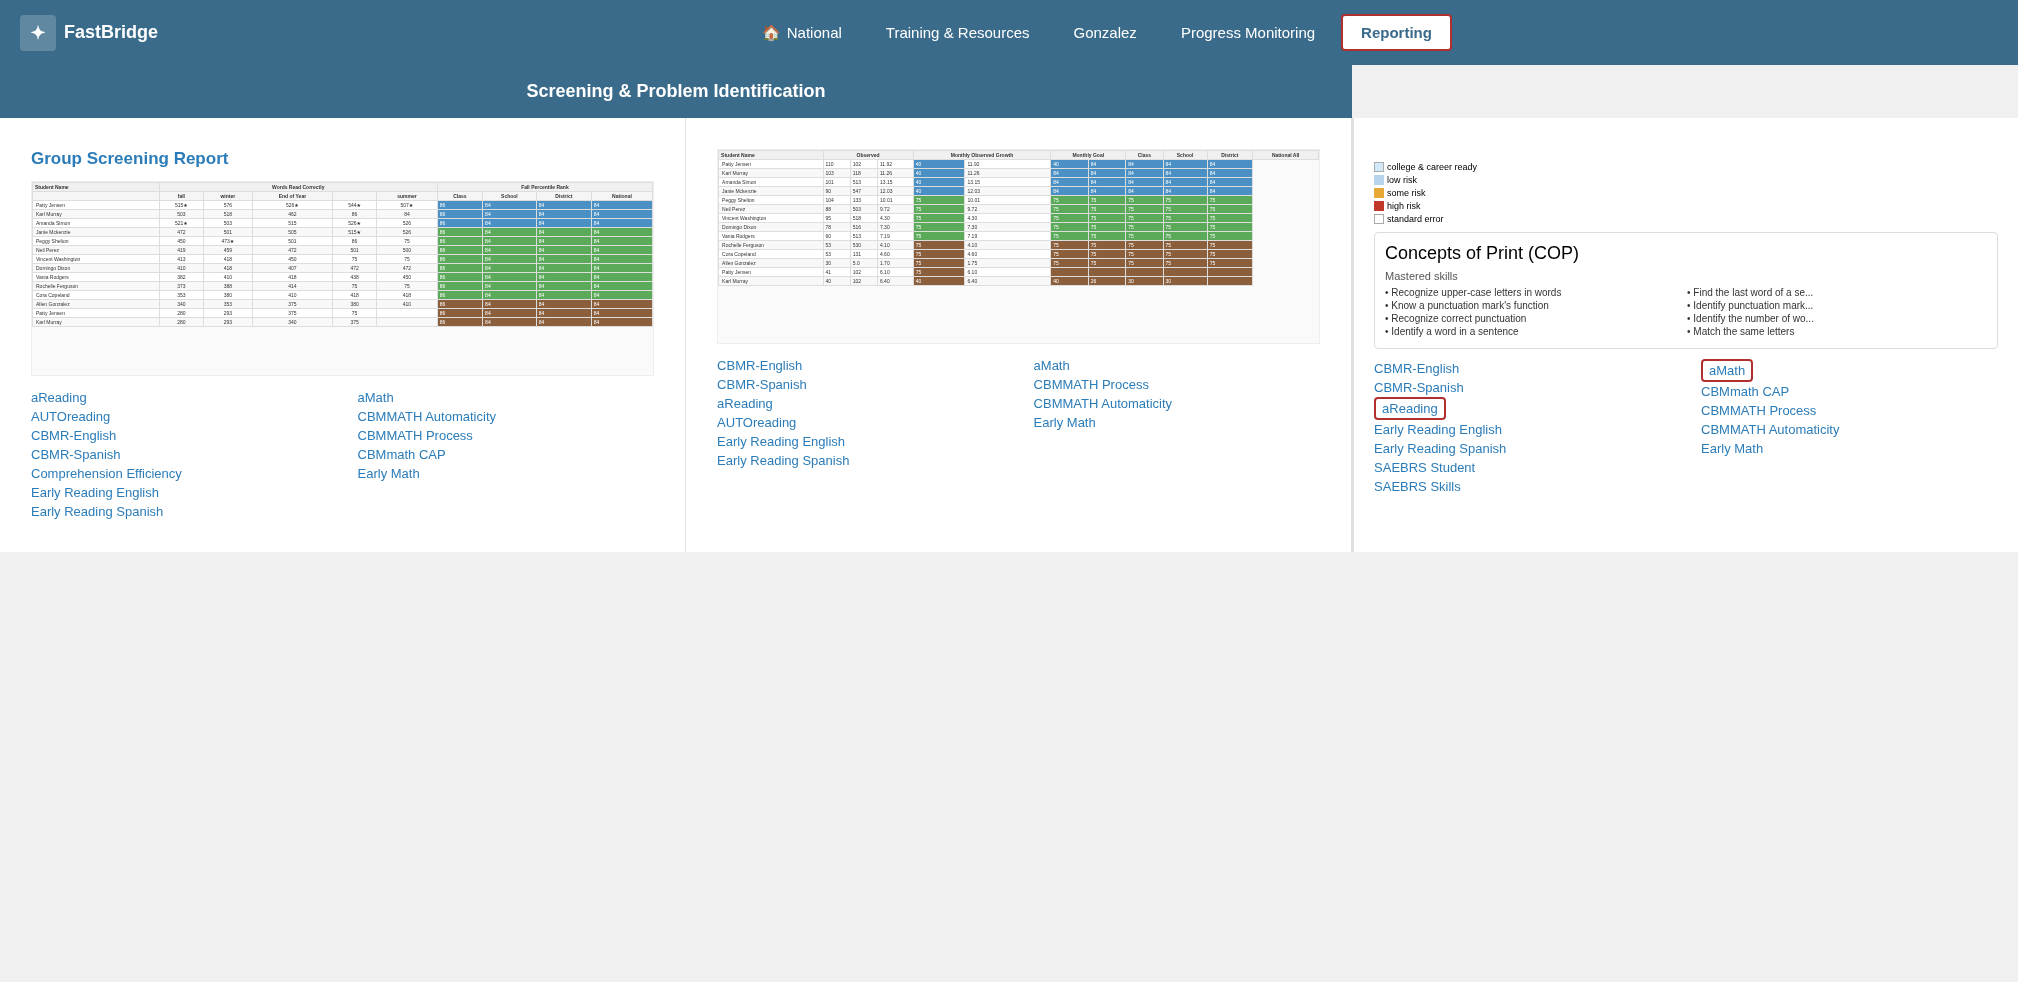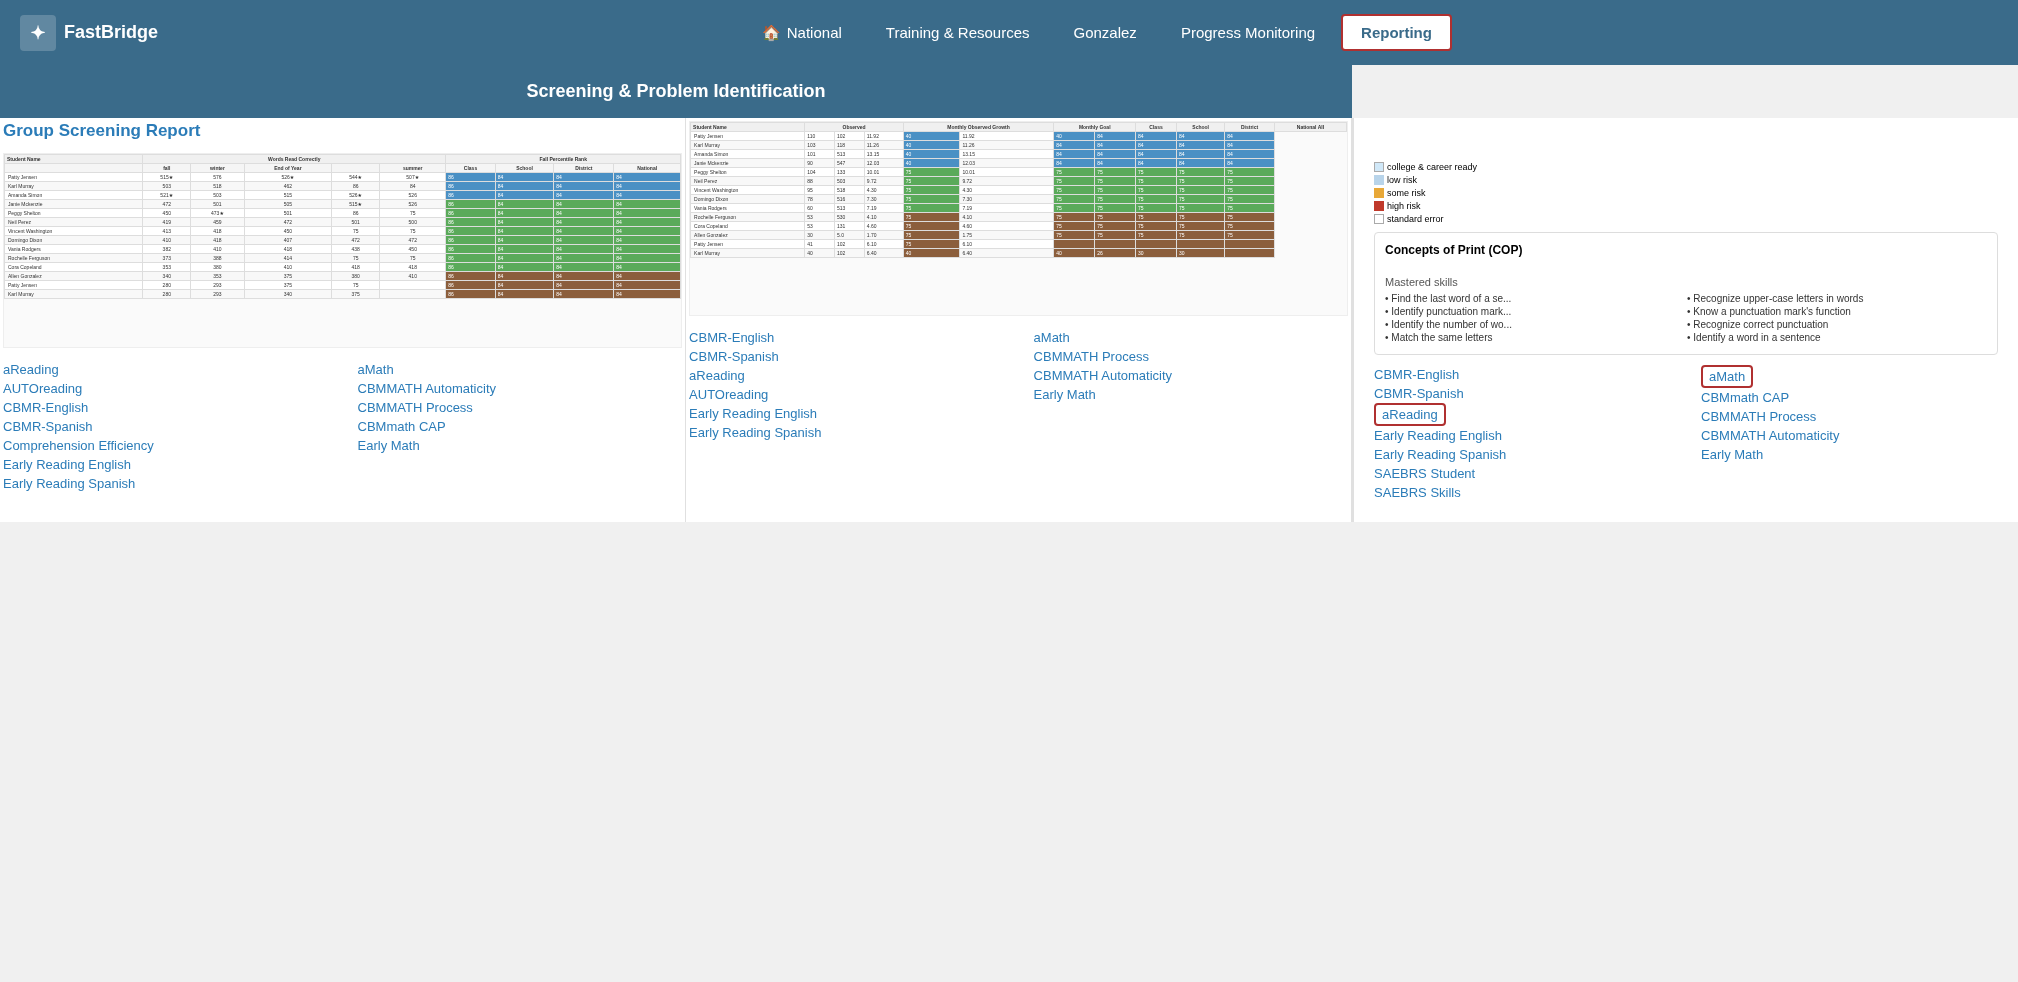--- a/index.html
+++ b/index.html
@@ -83,21 +83,21 @@
     .cards-row {
       display: flex;
       background: #f5f5f5;
       gap: 0;
     }
 
     
     .report-card {
       background: white;
       flex: 1;
-      padding: 3px;
+      padding: 31px;
       border-right: 1px solid #e0e0e0;
     }
     .report-card:last-child { border-right: none; }
     .report-card-right {
       background: white;
       flex: 0 0 33%;
       padding: 20px;
       border-left: 2px solid #e0e0e0;
     }
 
@@ -143,23 +143,23 @@
     .legend-item { display: flex; align-items: center; gap: 3px; }
     .legend-box { width: 10px; height: 10px; }
 
     .cop-section {
       border: 1px solid #ddd;
       border-radius: 4px;
       padding: 10px;
       margin-bottom: 10px;
     }
     .cop-title {
-      font-weight: bold;
-      font-size: 12px;
-      margin-bottom: 19px;
+      font-weight: normal;
+      font-size: 18px;
+      margin-bottom: 6px;
     }
     .cop-subtitle { font-size: 11px; color: #555; margin-bottom: 4px; }
     .cop-skills {
       display: grid;
       grid-template-columns: 1fr 1fr;
       gap: 2px;
       font-size: 10px;
       color: #333;
     }
     .cop-skill { padding: 1px 0; }
@@ -688,30 +688,30 @@
       </div>
     </div>
 
     <div class="cop-section">
       <div class="cop-title">Concepts of Print (COP)</div>
       <div class="cop-subtitle">
         <span>Mastered skills</span>
       </div>
       <div class="cop-skills">
         <div>
+          <div class="cop-skill">Recognize upper-case letters in words</div>
+          <div class="cop-skill">Know a punctuation mark's function</div>
+          <div class="cop-skill">Recognize correct punctuation</div>
+          <div class="cop-skill">Identify a word in a sentence</div>
+        </div>
+        <div>
           <div class="cop-skill">Find the last word of a se...</div>
           <div class="cop-skill">Identify punctuation mark...</div>
           <div class="cop-skill">Identify the number of wo...</div>
           <div class="cop-skill">Match the same letters</div>
-        </div>
-        <div>
-          <div class="cop-skill">Recognize upper-case letters in words</div>
-          <div class="cop-skill">Know a punctuation mark's function</div>
-          <div class="cop-skill">Recognize correct punctuation</div>
-          <div class="cop-skill">Identify a word in a sentence</div>
         </div>
       </div>
     </div>
 
     <div class="skills-links-grid">
       <div>
         <div class="skills-link">CBMR-English</div>
         <div class="skills-link">CBMR-Spanish</div>
         <div class="skills-link outlined">aReading</div>
         <div class="skills-link">Early Reading English</div>

